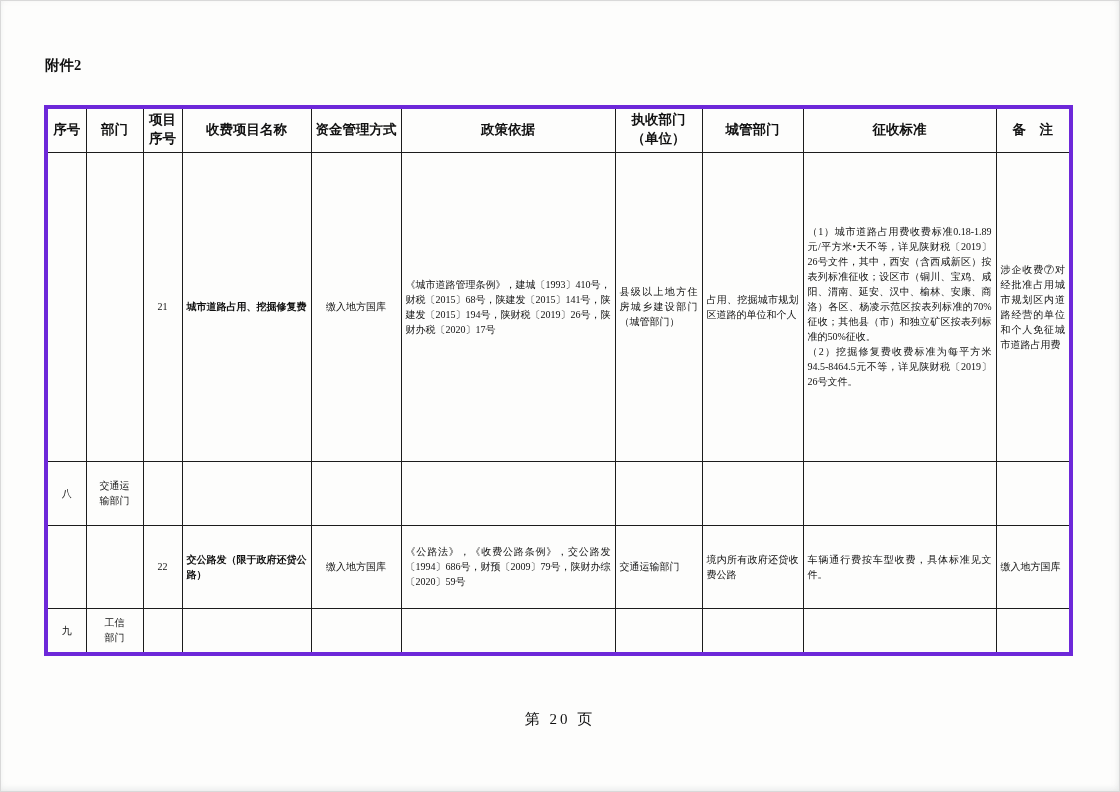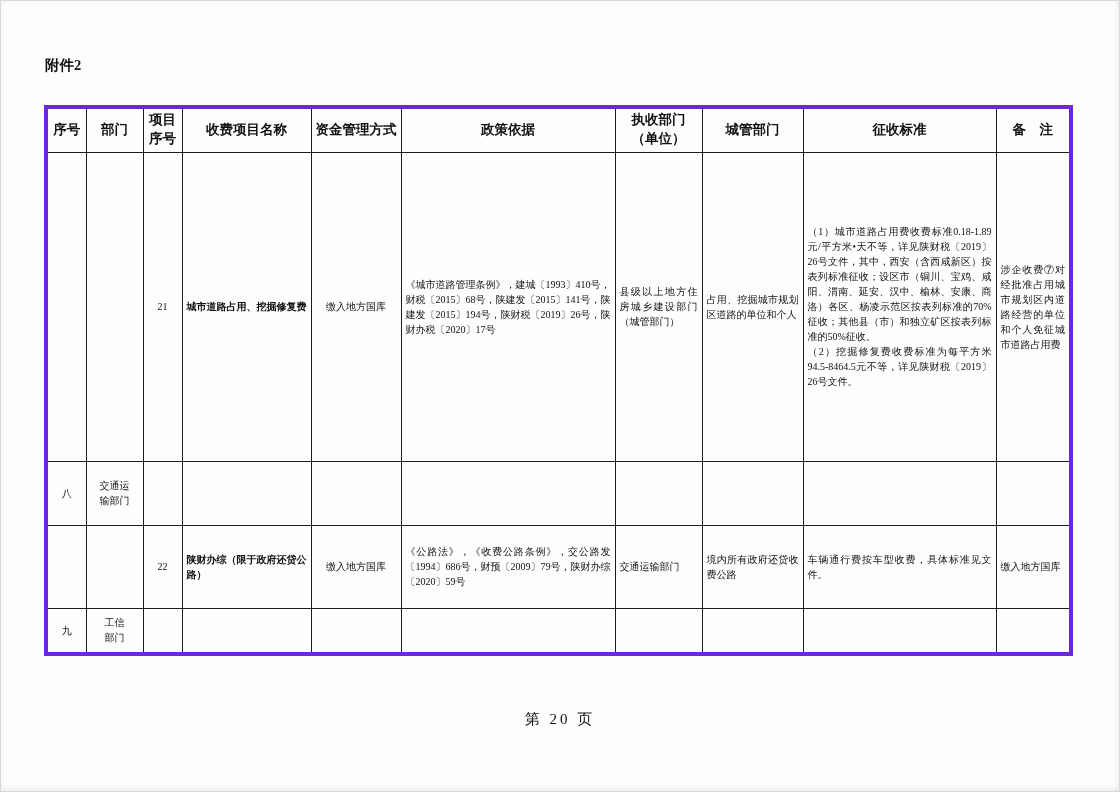--- a/index.html
+++ b/index.html
@@ -131,21 +131,21 @@
         <td class="c-just"></td>
         <td class="c-just"></td>
         <td class="c-just"></td>
         <td class="c-just"></td>
       </tr>
 
       <tr style="height:83px">
         <td class="c-center"></td>
         <td class="c-center"></td>
         <td class="c-center">22</td>
-        <td class="c-left">陕财办综（限于政府还贷公路）</td>
+        <td class="c-left">交公路发（限于政府还贷公路）</td>
         <td class="c-center">缴入地方国库</td>
         <td class="c-just">《公路法》，《收费公路条例》，交公路发〔1994〕686号，财预〔2009〕79号，陕财办综〔2020〕59号</td>
         <td class="c-just">交通运输部门</td>
         <td class="c-just">境内所有政府还贷收费公路</td>
         <td class="c-just">车辆通行费按车型收费，具体标准见文件。</td>
         <td class="c-just">缴入地方国库</td>
       </tr>
 
       <tr style="height:46px">
         <td class="c-center">九</td>

